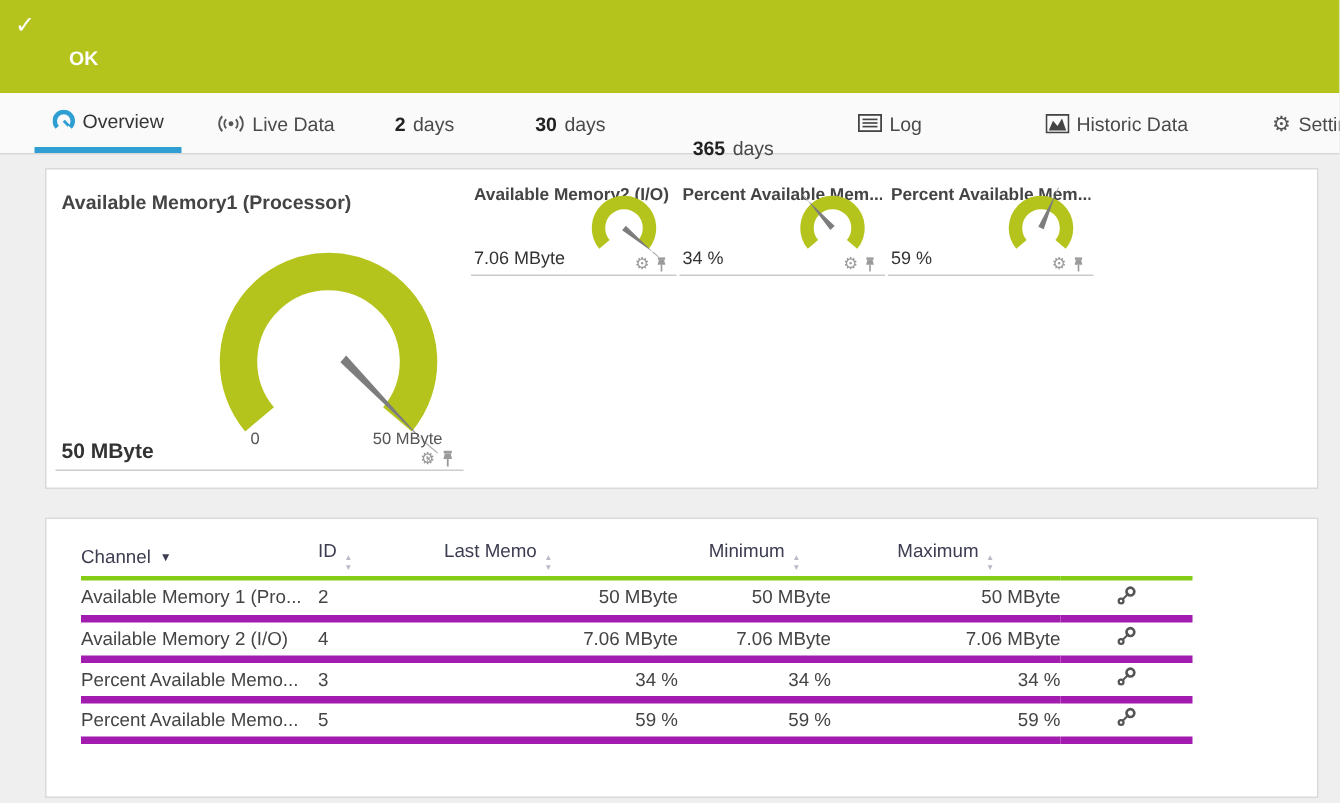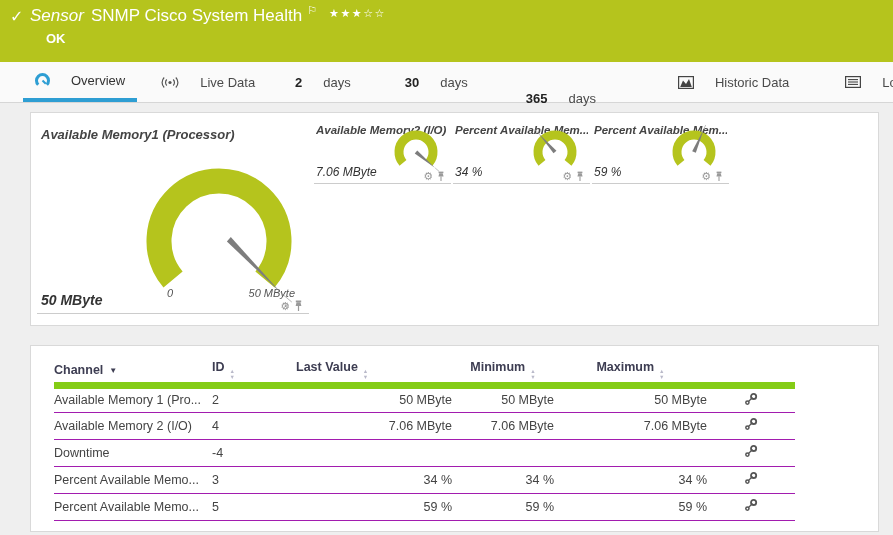--- a/index.html
+++ b/index.html
@@ -20,29 +20,29 @@
   .hdr-check{position:absolute;left:10px;top:7px;font-size:16px;font-weight:bold;}
   .hdr-titleline{position:absolute;left:30px;top:6px;font-size:17px;white-space:nowrap;}
   .hdr-kind{font-style:italic;margin-right:7px;}
   .hdr-flag{font-size:11px;position:relative;top:-7px;margin-left:5px;}
   .hdr-stars{font-size:11px;position:relative;top:-4px;margin-left:12px;letter-spacing:1.5px;}
   .hdr-status{position:absolute;left:46px;top:31px;font-size:13px;font-weight:bold;}
 
   
   .tabbar{position:absolute;left:0;top:62px;width:893px;height:41px;background:#fafafa;
           border-bottom:1px solid #d6d6d6;display:flex;align-items:stretch;font-size:13px;color:#4a4a4a;}
-  .tab{display:flex;align-items:center;gap:21px;padding:0 12px;cursor:pointer;white-space:nowrap;}
+  .tab{display:flex;align-items:center;gap:5px;padding:0 12px;cursor:pointer;white-space:nowrap;}
   .tab.active{border-bottom:4px solid var(--blue);color:#333;}
   .tab .num{font-weight:bold;color:#222;}
   .ticon{flex:0 0 auto;}
   .gear-glyph{font-size:14px;color:#555;line-height:1;}
 
   
   .panel{position:absolute;background:#fff;border:1px solid #d9d9d9;}
-  #gauges-panel{left:30px;top:112px;width:849px;height:214px;font-style:italic;}
+  #gauges-panel{left:30px;top:112px;width:849px;height:214px;}
   #table-panel{left:30px;top:345px;width:849px;height:187px;}
 
   
   .gcell{position:absolute;border-bottom:1px solid #ccc;}
   #gcell-0{left:6px;top:6px;width:272px;height:195px;}
   #gcell-1{left:283px;top:6px;width:137px;height:65px;}
   #gcell-2{left:422px;top:6px;width:137px;height:65px;}
   #gcell-3{left:561px;top:6px;width:137px;height:65px;}
   .gtitle{position:absolute;left:4px;top:8px;font-size:13px;font-weight:bold;color:#444;white-space:nowrap;}
   .gtitle-sm{position:absolute;left:2px;top:5px;font-size:11.5px;font-weight:bold;color:#444;
@@ -55,38 +55,35 @@
   .scale-max{position:absolute;right:14px;top:168px;font-size:11px;color:#555;}
   .arc-big{fill:none;stroke:var(--green);stroke-width:25px;}
   .arc-mini{fill:none;stroke:var(--green);stroke-width:9px;}
   .cell-icons{position:absolute;right:6px;bottom:1px;display:flex;align-items:center;gap:4px;color:#9a9a9a;}
   .cell-icons .gear-glyph{font-size:11px;color:#9a9a9a;}
 
   
   table{border-collapse:collapse;margin:13px 0 0 23px;font-size:12.5px;color:#444;table-layout:fixed;}
   col.c-chan{width:158px;} col.c-id{width:84px;} col.c-last{width:156px;}
   col.c-min{width:102px;} col.c-max{width:153px;} col.c-edit{width:88px;}
-  th{font-weight:bold;color:#3d3d52;text-align:left;height:26px;border-bottom:7px solid #84cc16;padding:0;}
+  th{font-weight:normal;color:#3d3d52;text-align:left;height:26px;border-bottom:3px solid #84cc16;padding:0;}
   th.r{text-align:center;}
-  td{height:27px;border-bottom:1px solid #a21caf;padding:0;}
+  td{height:27px;border-bottom:5px solid #a21caf;padding:0;}
   td.num{text-align:right;}
   td.edit{text-align:center;}
   .sortdown{font-size:8px;color:#3d3d52;margin-left:6px;vertical-align:1px;}
   .sorticons{display:inline-flex;flex-direction:column;margin-left:5px;vertical-align:-2px;}
   .sorticons i{font-style:normal;font-size:5.5px;line-height:1.15;color:#b9b9c9;}
   .editicon{cursor:pointer;}
 </style>
 </head>
 <body>
 
 <div class="header">
   <span class="hdr-check">✓</span>
-  <div class="hdr-titleline">
-    <span class="hdr-kind">Sensor</span><span>SNMP Cisco System Health</span><span class="hdr-flag">⚐</span><span class="hdr-stars">★★★☆☆</span>
-  </div>
   <div class="hdr-status">OK</div>
 </div>
 
 <div class="tabbar">
   <div class="tab active" style="margin-left:23px;">
     <svg class="ticon" width="15" height="15" viewBox="0 0 15 15">
       <path d="M 3.2 11.8 A 6 6 0 1 1 11.8 11.8" fill="none" stroke="#2e9ed3" stroke-width="3"></path>
       <line x1="7.5" y1="7.5" x2="10.8" y2="10.8" stroke="#2e9ed3" stroke-width="2"></line>
     </svg>
     <span>Overview</span>
@@ -106,35 +103,35 @@
     <span>days</span>
   </div>
   <div class="tab" style="margin-left:30px;">
     <span class="num">30</span>
     <span>days</span>
   </div>
   <div class="tab" style="margin-left:34px;margin-top:32px;">
     <span class="num">365</span>
     <span>days</span>
   </div>
-  <div class="tab" style="margin-left:58px;">
-    <svg class="ticon" width="16" height="13" viewBox="0 0 16 13">
-      <rect x="0.6" y="0.6" width="14.8" height="11.8" fill="none" stroke="#444" stroke-width="1.2"></rect>
-      <polygon points="2.2,11 5,4.5 8,8 11,3 13.8,11" fill="#444"></polygon>
-    </svg>
-    <span>Historic Data</span>
-  </div>
   <div class="tab" style="margin-left:32px;">
     <svg class="ticon" width="16" height="12" viewBox="0 0 16 12">
       <rect x="0.6" y="0.6" width="14.8" height="10.8" fill="none" stroke="#444" stroke-width="1.2"></rect>
       <line x1="3" y1="3.6" x2="13" y2="3.6" stroke="#444" stroke-width="1.1"></line>
       <line x1="3" y1="6" x2="13" y2="6" stroke="#444" stroke-width="1.1"></line>
       <line x1="3" y1="8.4" x2="13" y2="8.4" stroke="#444" stroke-width="1.1"></line>
     </svg>
     <span>Log</span>
+  </div>
+  <div class="tab" style="margin-left:58px;">
+    <svg class="ticon" width="16" height="13" viewBox="0 0 16 13">
+      <rect x="0.6" y="0.6" width="14.8" height="11.8" fill="none" stroke="#444" stroke-width="1.2"></rect>
+      <polygon points="2.2,11 5,4.5 8,8 11,3 13.8,11" fill="#444"></polygon>
+    </svg>
+    <span>Historic Data</span>
   </div>
   <div class="tab" style="margin-left:32px;">
     <span class="gear-glyph">⚙</span>
     <span>Settings</span>
   </div>
 </div>
 
 <div class="panel" id="gauges-panel">
 
   <div class="gcell" id="gcell-0">
@@ -231,21 +228,21 @@
         <col class="c-max">
         <col class="c-edit">
     </colgroup>
     <thead>
       <tr>
         <th><span>Channel</span><span class="sortdown">▼</span></th>
         <th><span>ID</span><span class="sorticons">
               <i>▲</i>
               <i>▼</i>
             </span></th>
-        <th><span>Last Value</span><span class="sorticons">
+        <th><span>Last Memo</span><span class="sorticons">
               <i>▲</i>
               <i>▼</i>
             </span></th>
         <th class="r"><span>Minimum</span><span class="sorticons">
               <i>▲</i>
               <i>▼</i>
             </span></th>
         <th class="r"><span>Maximum</span><span class="sorticons">
               <i>▲</i>
               <i>▼</i>
@@ -272,32 +269,20 @@
         <td class="num">7.06 MByte</td>
         <td class="num">7.06 MByte</td>
         <td class="num">7.06 MByte</td>
         <td class="edit"><svg class="editicon" width="14" height="14" viewBox="0 0 14 14">
               <line x1="4" y1="10" x2="8.5" y2="5.5" stroke="#555" stroke-width="1.3"></line>
               <circle cx="9.6" cy="4.4" r="2.6" fill="none" stroke="#555" stroke-width="1.8"></circle>
               <circle cx="3.4" cy="10.6" r="1.6" fill="none" stroke="#555" stroke-width="1.5"></circle>
             </svg></td>
       </tr>
       <tr>
-        <td>Downtime</td>
-        <td>-4</td>
-        <td class="num"></td>
-        <td class="num"></td>
-        <td class="num"></td>
-        <td class="edit"><svg class="editicon" width="14" height="14" viewBox="0 0 14 14">
-              <line x1="4" y1="10" x2="8.5" y2="5.5" stroke="#555" stroke-width="1.3"></line>
-              <circle cx="9.6" cy="4.4" r="2.6" fill="none" stroke="#555" stroke-width="1.8"></circle>
-              <circle cx="3.4" cy="10.6" r="1.6" fill="none" stroke="#555" stroke-width="1.5"></circle>
-            </svg></td>
-      </tr>
-      <tr>
         <td>Percent Available Memo...</td>
         <td>3</td>
         <td class="num">34 %</td>
         <td class="num">34 %</td>
         <td class="num">34 %</td>
         <td class="edit"><svg class="editicon" width="14" height="14" viewBox="0 0 14 14">
               <line x1="4" y1="10" x2="8.5" y2="5.5" stroke="#555" stroke-width="1.3"></line>
               <circle cx="9.6" cy="4.4" r="2.6" fill="none" stroke="#555" stroke-width="1.8"></circle>
               <circle cx="3.4" cy="10.6" r="1.6" fill="none" stroke="#555" stroke-width="1.5"></circle>
             </svg></td>

